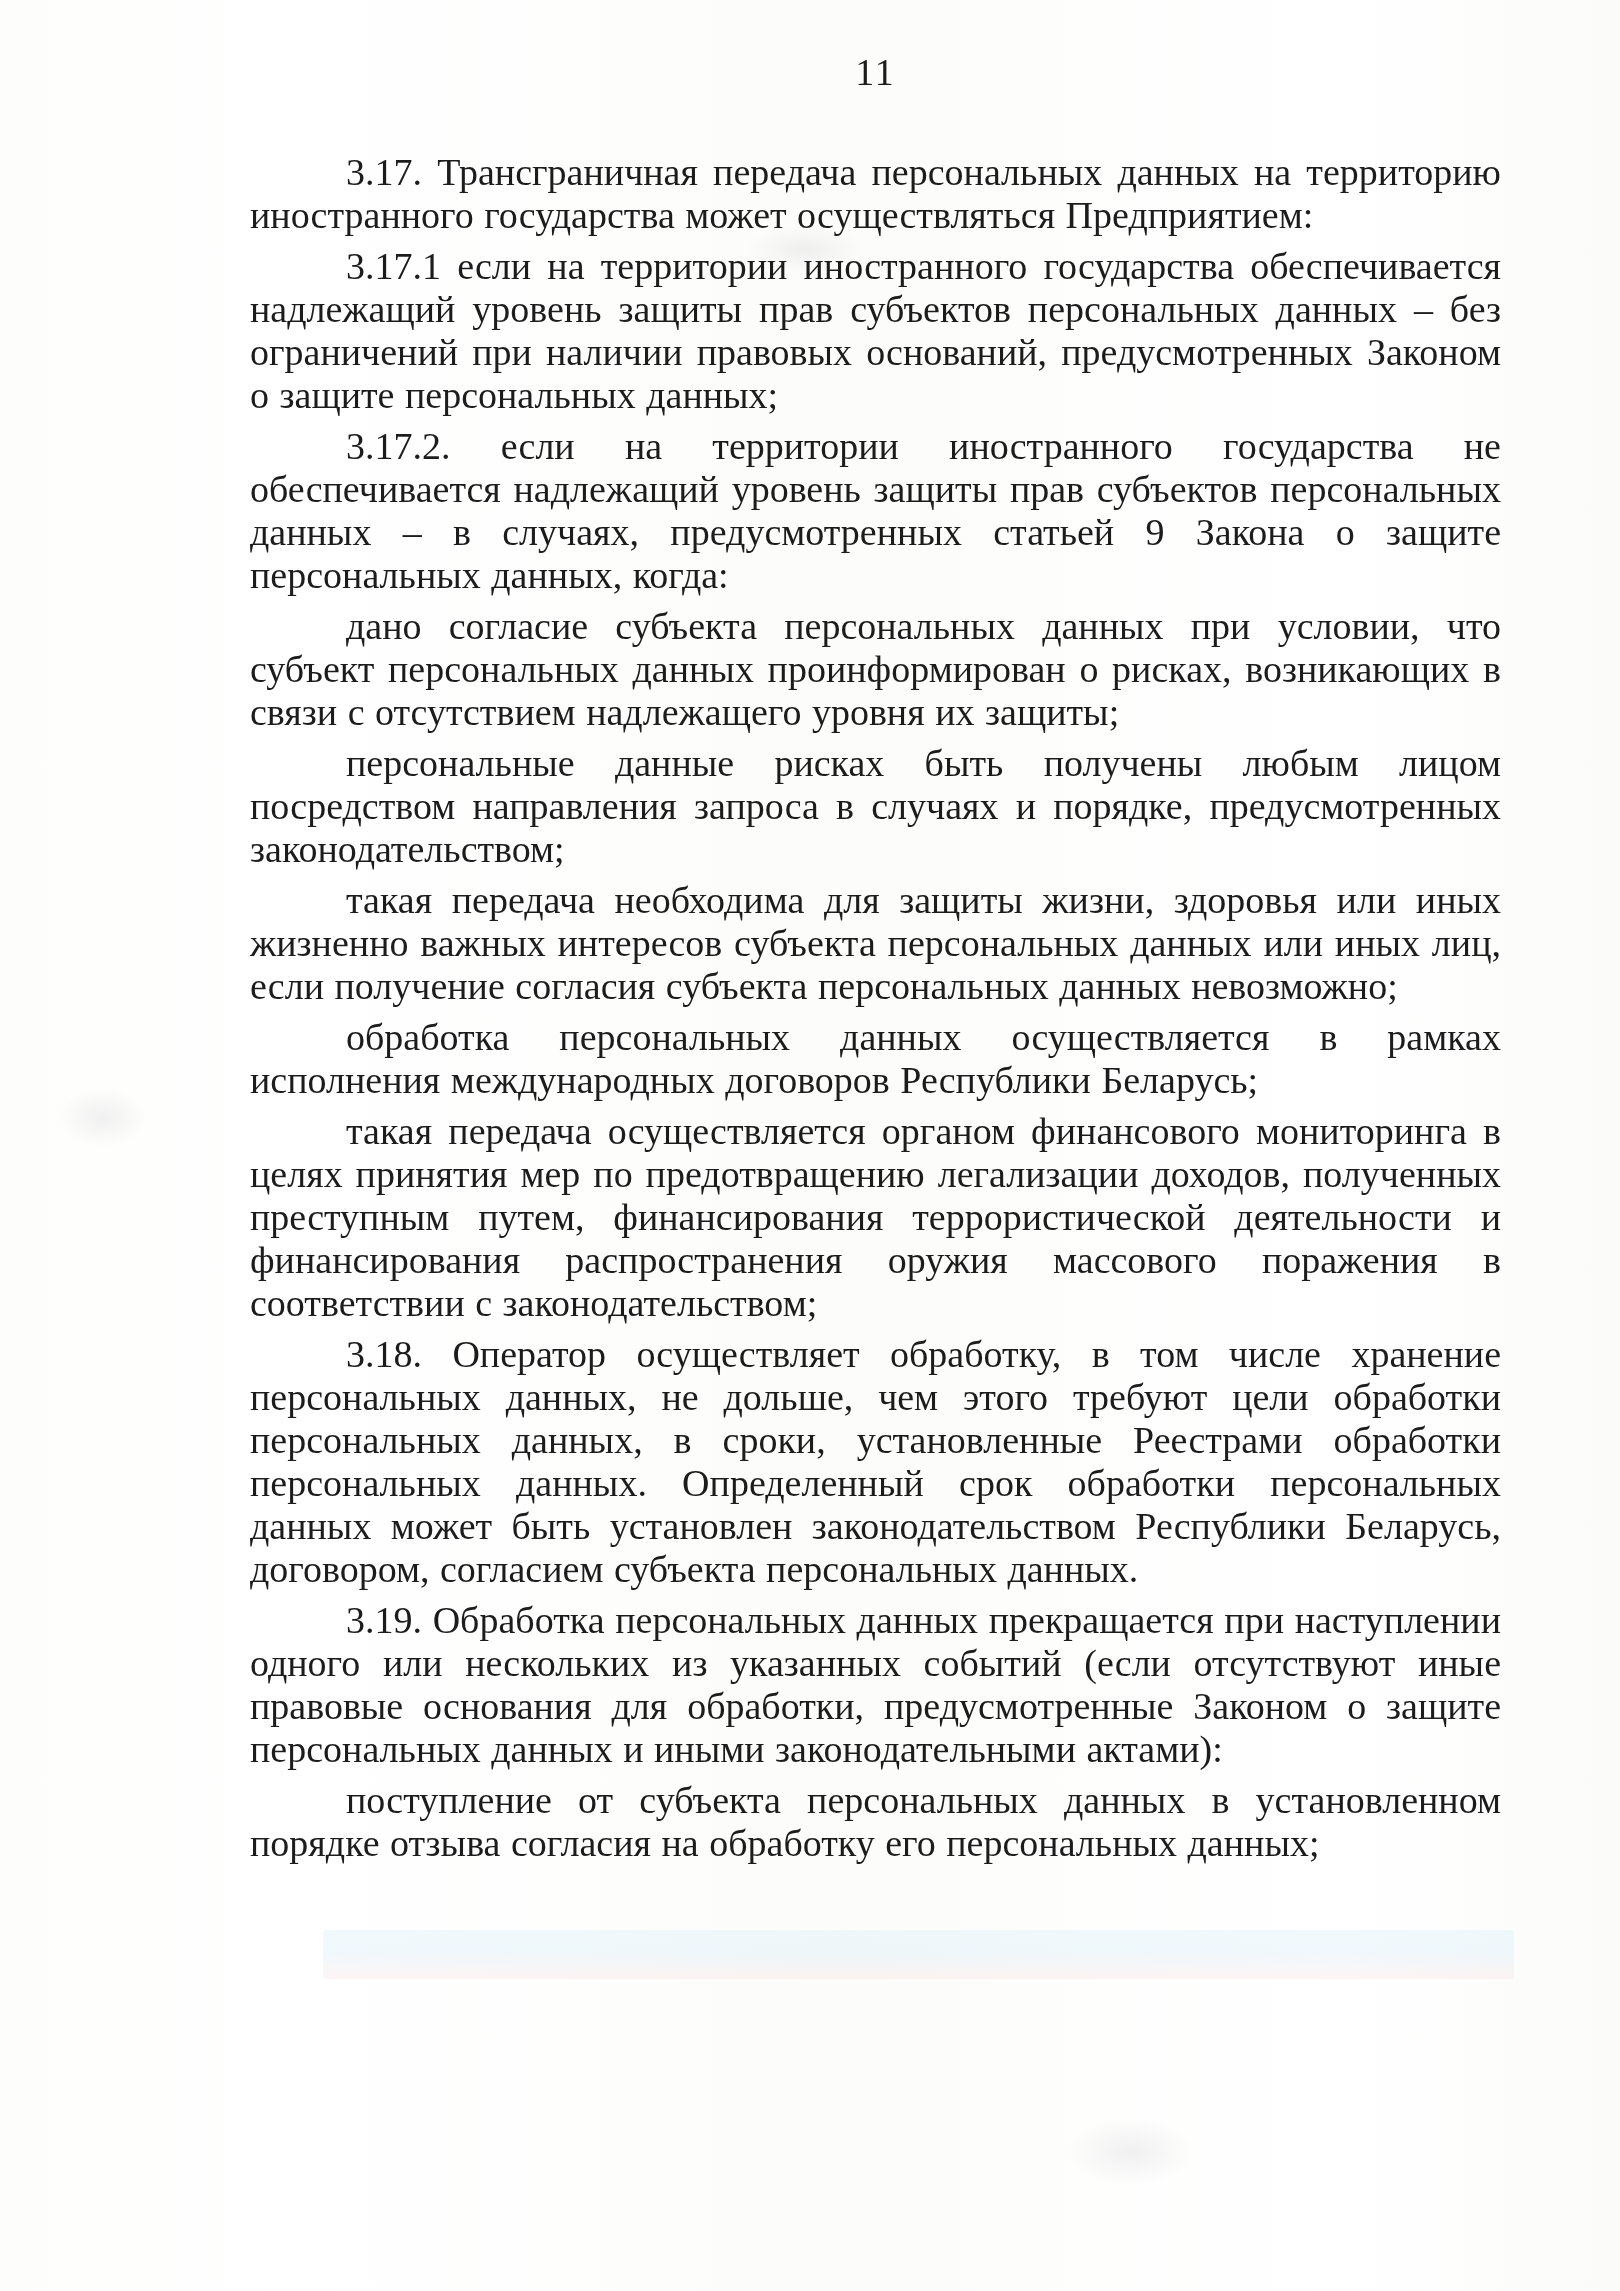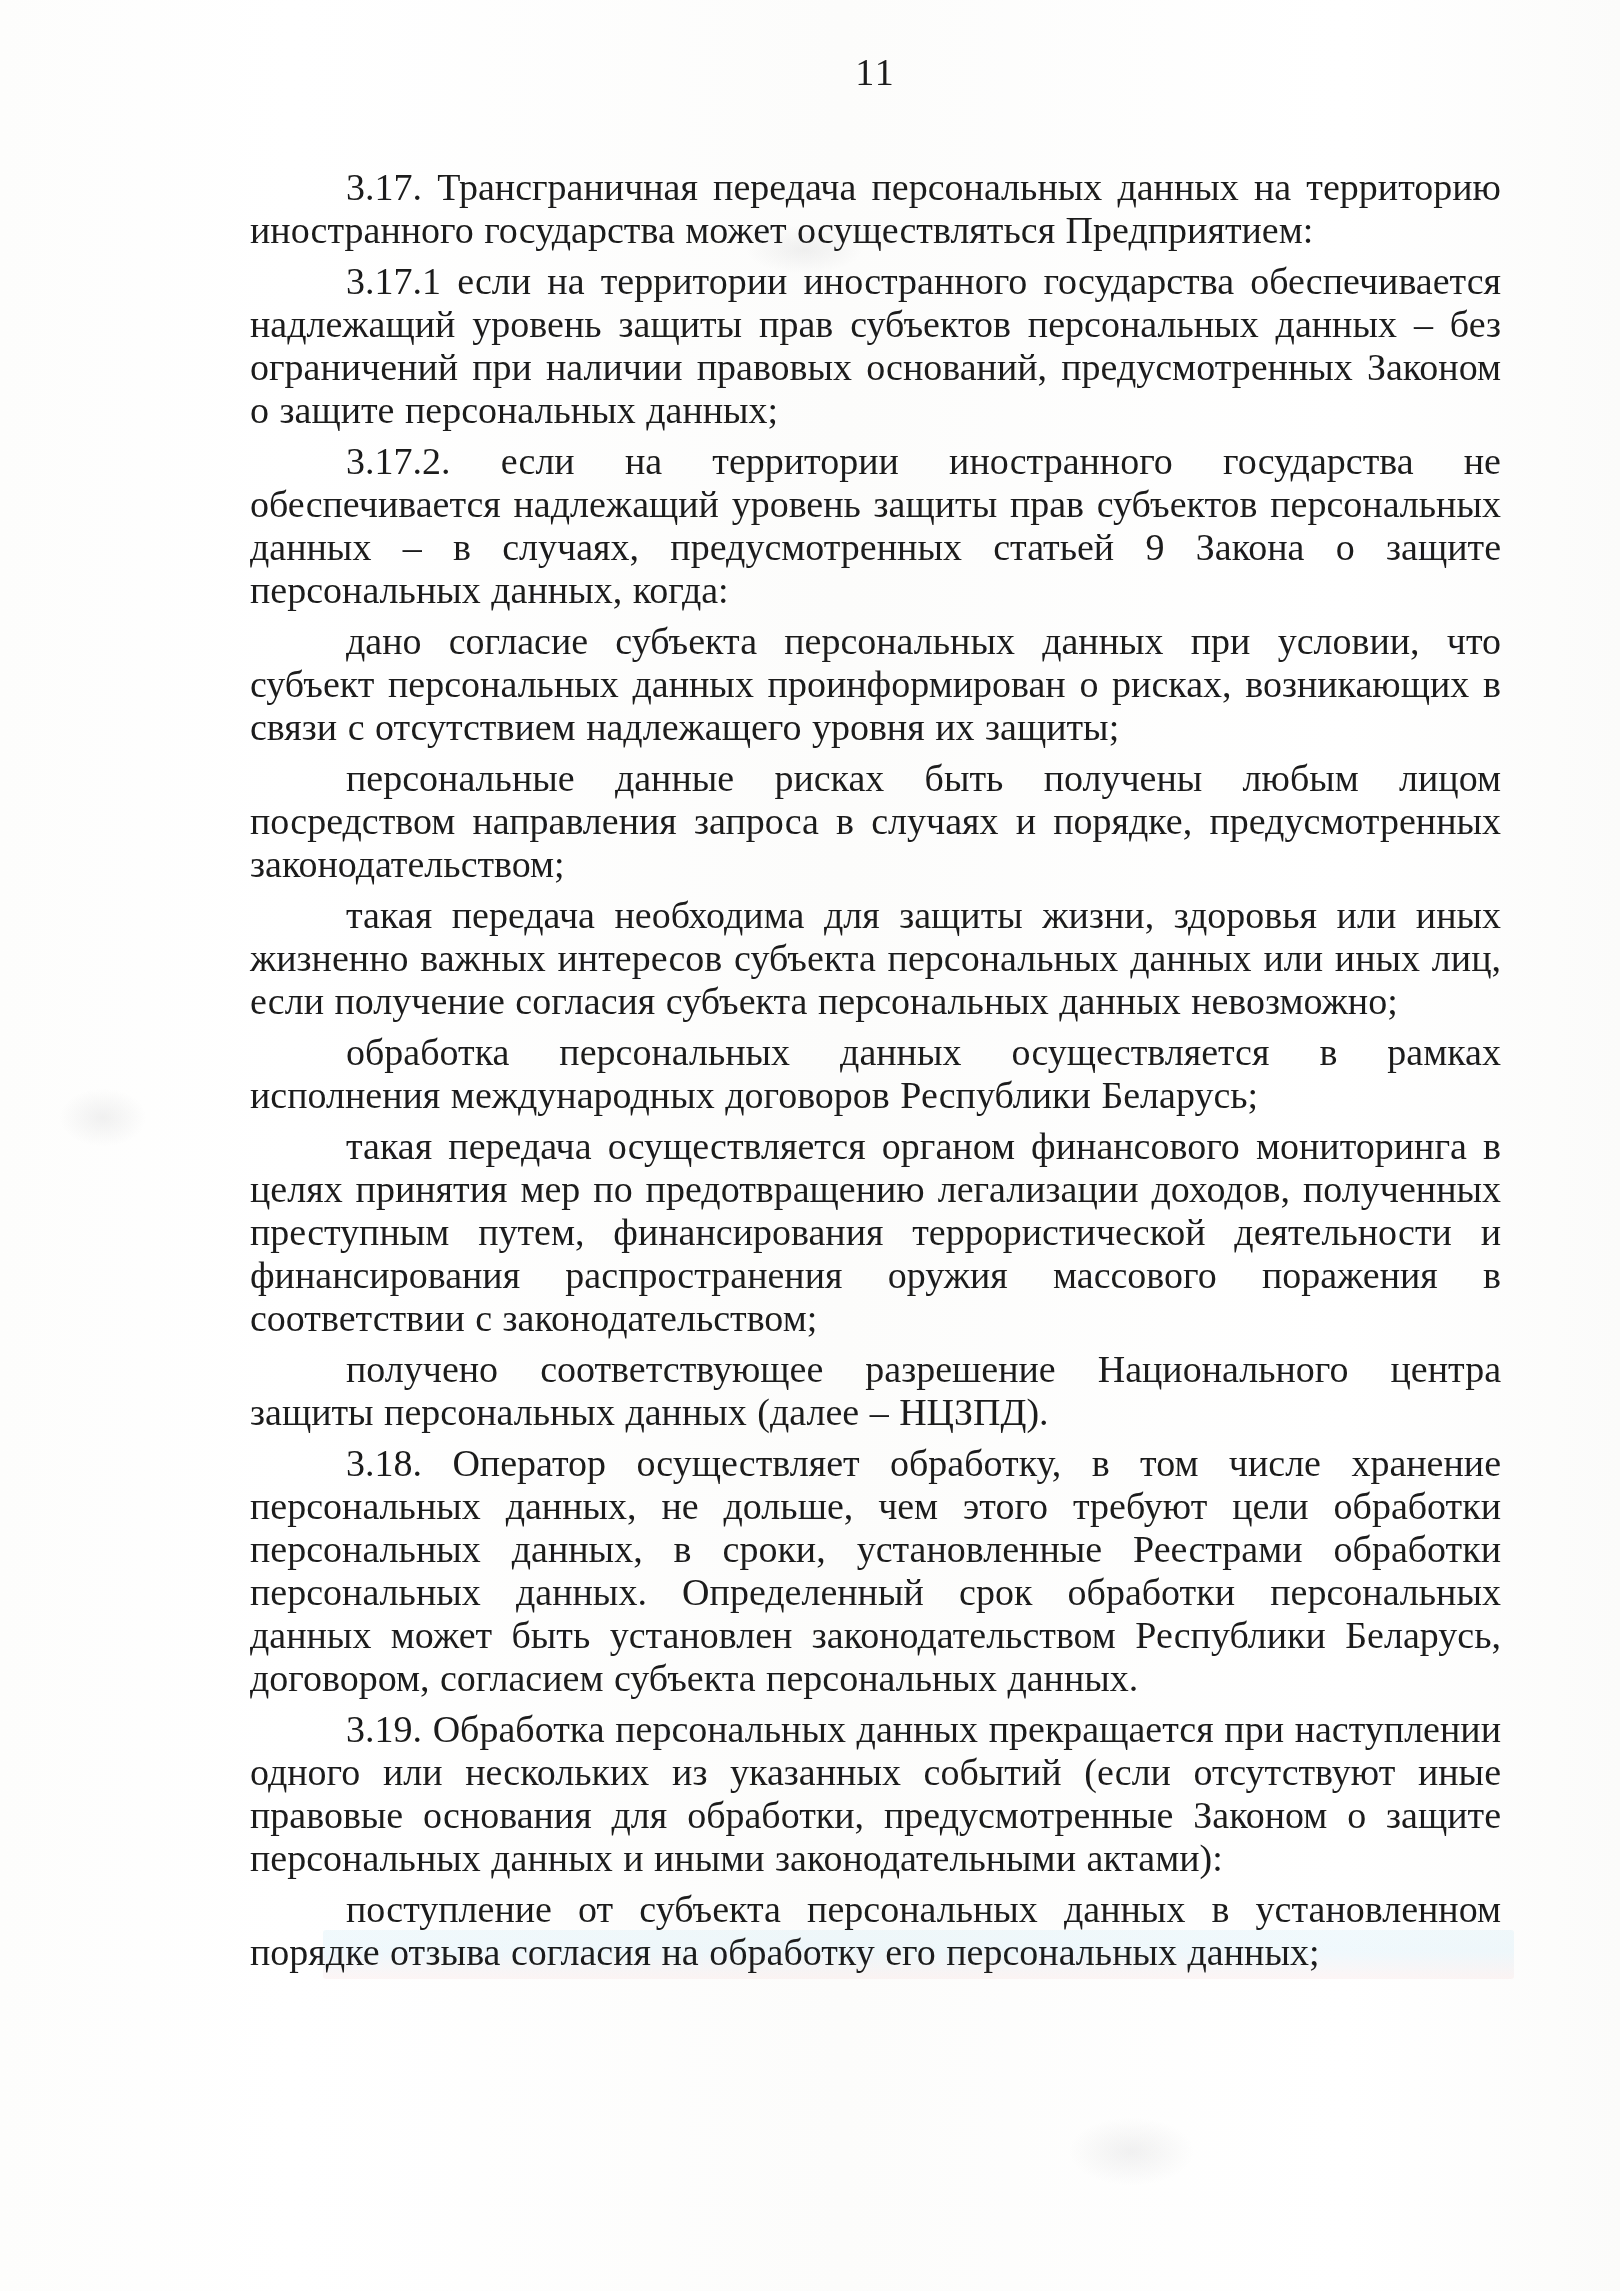--- a/index.html
+++ b/index.html
@@ -20,21 +20,21 @@
   .content {
     position: absolute;
     left: 242px;
     top: 51px;
     width: 1267px;
   }
   .pagenum {
     font-size: 38px;
     line-height: 43px;
     text-align: center;
-    margin: 0 0 72px 0;
+    margin: 0 0 57px 0;
     letter-spacing: 2px;
   }
   .body-text p {
     margin: 8px;
     font-size: 38px;
     line-height: 43px;
     text-align: justify;
     text-align-last: left;
     text-indent: 96px;
     word-spacing: 1px;
@@ -74,20 +74,19 @@
 
     <div class="body-text">
       <p>3.17. Трансграничная передача персональных данных на территорию иностранного государства может осуществляться Предприятием:</p>
       <p>3.17.1 если на территории иностранного государства обеспечивается надлежащий уровень защиты прав субъектов персональных данных – без ограничений при наличии правовых оснований, предусмотренных Законом о защите персональных данных;</p>
       <p>3.17.2. если на территории иностранного государства не обеспечивается надлежащий уровень защиты прав субъектов персональных данных – в случаях, предусмотренных статьей 9 Закона о защите персональных данных, когда:</p>
       <p>дано согласие субъекта персональных данных при условии, что субъект персональных данных проинформирован о рисках, возникающих в связи с отсутствием надлежащего уровня их защиты;</p>
       <p>персональные данные рисках быть получены любым лицом посредством направления запроса в случаях и порядке, предусмотренных законодательством;</p>
       <p>такая передача необходима для защиты жизни, здоровья или иных жизненно важных интересов субъекта персональных данных или иных лиц, если получение согласия субъекта персональных данных невозможно;</p>
       <p>обработка персональных данных осуществляется в рамках исполнения международных договоров Республики Беларусь;</p>
       <p>такая передача осуществляется органом финансового мониторинга в целях принятия мер по предотвращению легализации доходов, полученных преступным путем, финансирования террористической деятельности и финансирования распространения оружия массового поражения в соответствии с законодательством;</p>
-      <p>получено соответствующее разрешение Национального центра защиты персональных данных (далее – НЦЗПД).</p>
       <p>3.18. Оператор осуществляет обработку, в том числе хранение персональных данных, не дольше, чем этого требуют цели обработки персональных данных, в сроки, установленные Реестрами обработки персональных данных. Определенный срок обработки персональных данных может быть установлен законодательством Республики Беларусь, договором, согласием субъекта персональных данных.</p>
       <p>3.19. Обработка персональных данных прекращается при наступлении одного или нескольких из указанных событий (если отсутствуют иные правовые основания для обработки, предусмотренные Законом о защите персональных данных и иными законодательными актами):</p>
       <p>поступление от субъекта персональных данных в установленном порядке отзыва согласия на обработку его персональных данных;</p>
     </div>
   </div>
 </div>
 
 
 </body></html>

